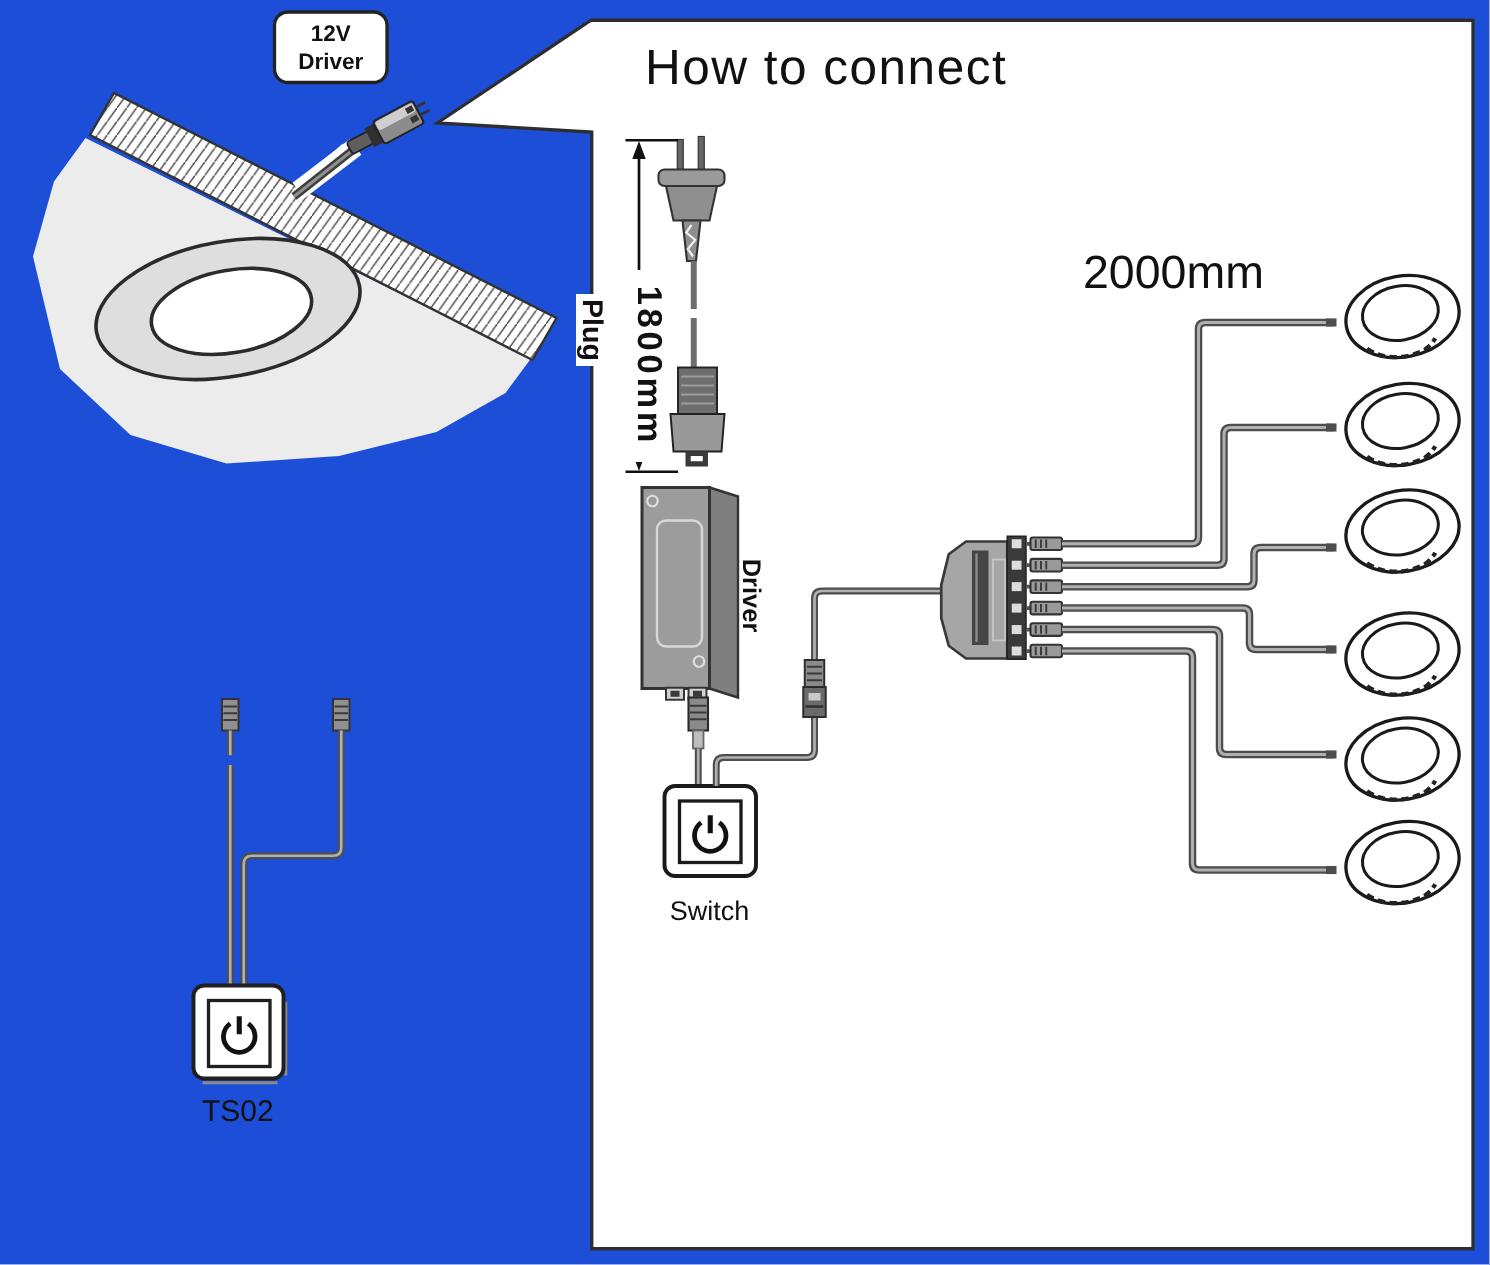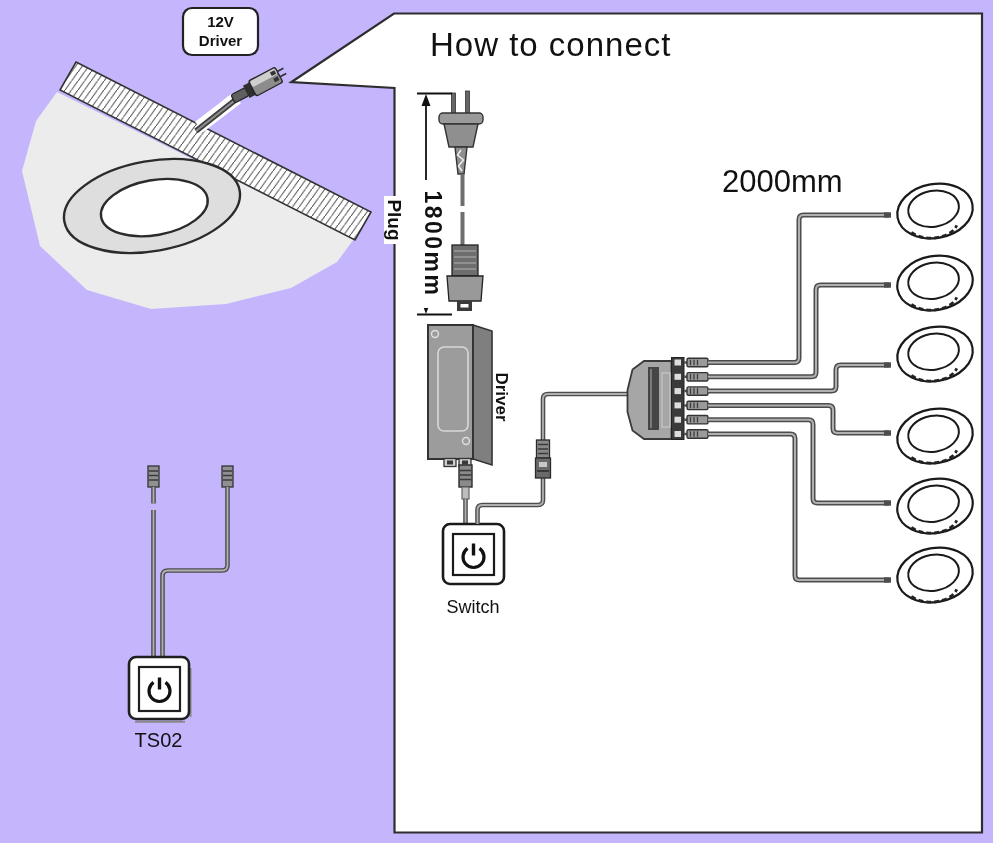--- a/index.html
+++ b/index.html
@@ -1,16 +1,16 @@
 <!DOCTYPE html>
 <html><head>
 <meta charset="utf-8">
 <style>
   html,body{margin:0;padding:0;background:#fff;}
-  .stage{position:relative;width:993px;height:843px;background:#c4b5fd;overflow:hidden;
+  .stage{position:relative;width:993px;height:843px;background:#1d4ed8;overflow:hidden;
          font-family:"Liberation Sans",sans-serif;}
   svg{font-family:"Liberation Sans",sans-serif;}
   text{fill:#111;}
 </style>
 </head>
 <body>
 
 <div class="stage">
 <svg width="993" height="843" viewBox="0 0 993 843">
   <defs>

